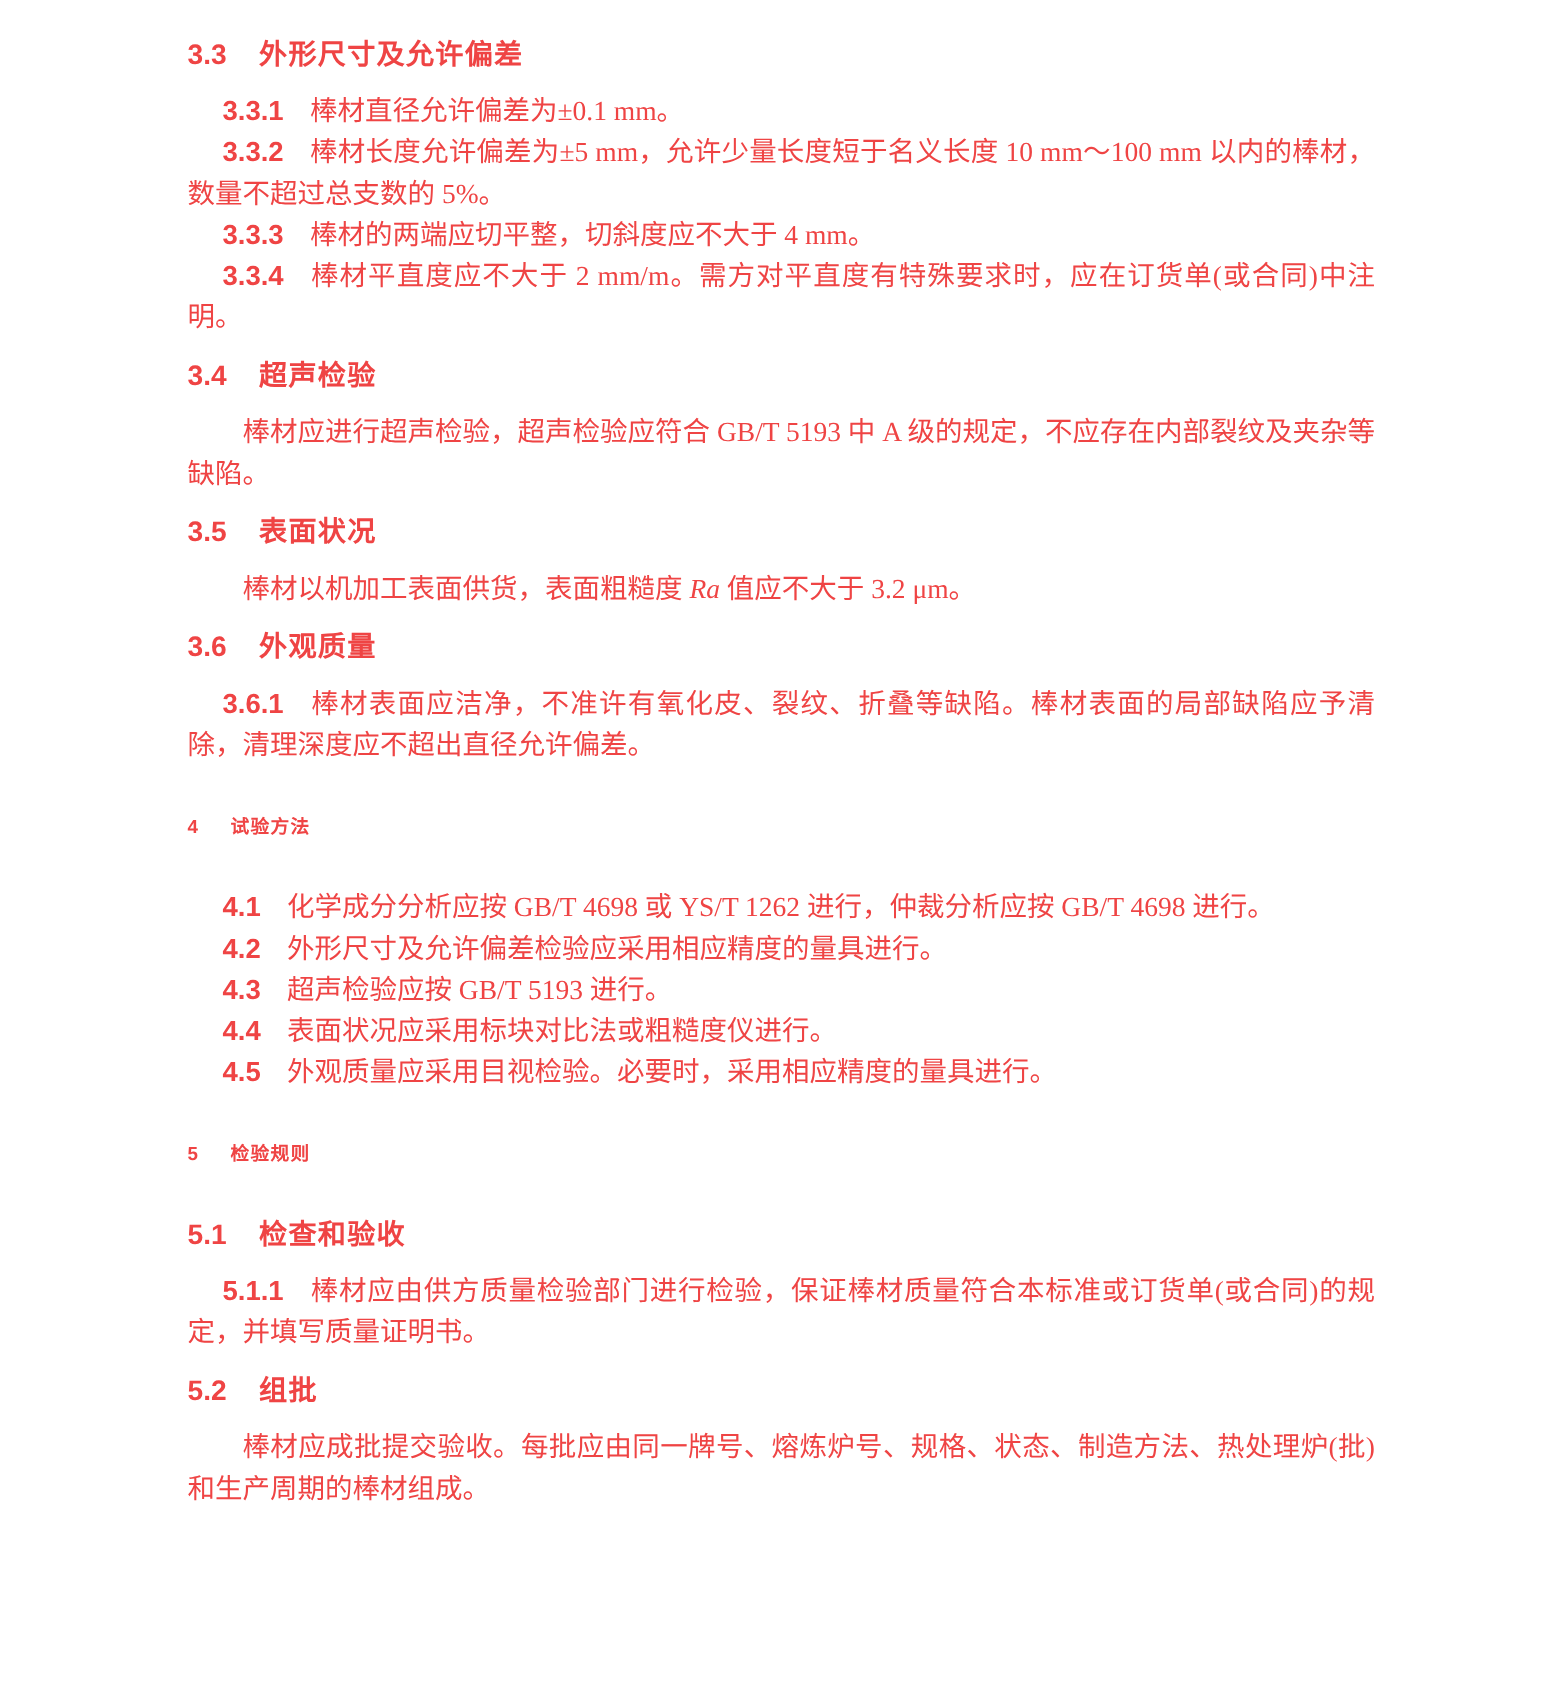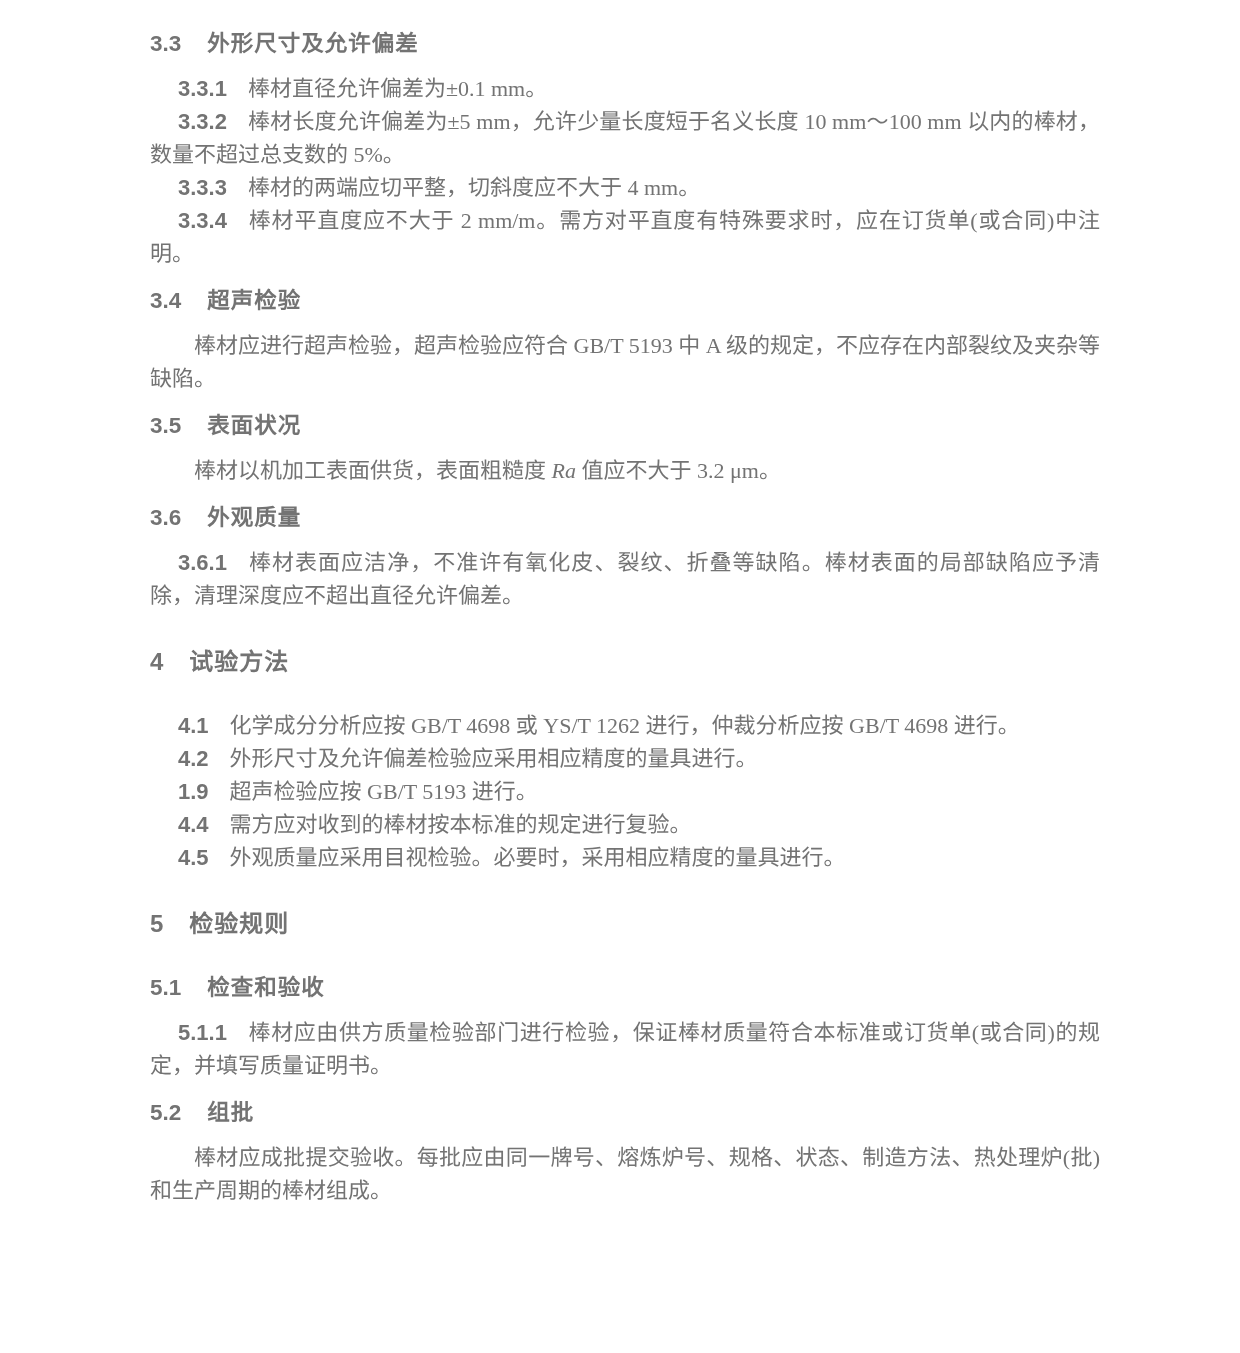--- a/index.html
+++ b/index.html
@@ -6,35 +6,35 @@
     margin: 0;
     padding: 0;
     background: #ffffff;
   }
   .page {
     position: relative;
     width: 1240px;
     height: 1353px;
     box-sizing: border-box;
     background: #ffffff;
-    color: #737373;
+    color: #ef4444;
     padding: 13px 140px 0 150px;
     overflow: hidden;
     font-family: "Liberation Serif", "DejaVu Serif", serif;
     font-size: 22px;
     line-height: 33px;
   }
   .content {
     width: 950px;
   }
   
   .chapter {
     font-family: "Liberation Sans", "DejaVu Sans", sans-serif;
     font-weight: bold;
-    font-size: 24px;
+    font-size: 15px;
     line-height: 33px;
     margin: 33px 0 31px 0;
     letter-spacing: 1px;
   }
   
   .section {
     font-family: "Liberation Sans", "DejaVu Sans", sans-serif;
     font-weight: bold;
     font-size: 22.5px;
     line-height: 33px;
@@ -98,23 +98,23 @@
 
     <p class="clause"><span class="num">3.6.1</span><span>棒材表面应洁净，不准许有氧化皮、裂纹、折叠等缺陷。棒材表面的局部缺陷应予清除，清理深度应不超出直径允许偏差。</span></p>
 
 
     <h2 class="chapter"><span class="num">4</span><span>试验方法</span></h2>
 
     <p class="clause"><span class="num">4.1</span><span>化学成分分析应按 GB/T 4698 或 YS/T 1262 进行，仲裁分析应按 GB/T 4698 进行。</span></p>
 
     <p class="clause"><span class="num">4.2</span><span>外形尺寸及允许偏差检验应采用相应精度的量具进行。</span></p>
 
-    <p class="clause"><span class="num">1.9</span><span>超声检验应按 GB/T 5193 进行。</span></p>
+    <p class="clause"><span class="num">4.3</span><span>超声检验应按 GB/T 5193 进行。</span></p>
 
-    <p class="clause"><span class="num">4.4</span><span>需方应对收到的棒材按本标准的规定进行复验。</span></p>
+    <p class="clause"><span class="num">4.4</span><span>表面状况应采用标块对比法或粗糙度仪进行。</span></p>
 
     <p class="clause"><span class="num">4.5</span><span>外观质量应采用目视检验。必要时，采用相应精度的量具进行。</span></p>
 
     <h2 class="chapter"><span class="num">5</span><span>检验规则</span></h2>
 
     <h3 class="section"><span class="num">5.1</span><span>检查和验收</span></h3>
 
     <p class="clause"><span class="num">5.1.1</span><span>棒材应由供方质量检验部门进行检验，保证棒材质量符合本标准或订货单(或合同)的规定，并填写质量证明书。</span></p>
 
 

